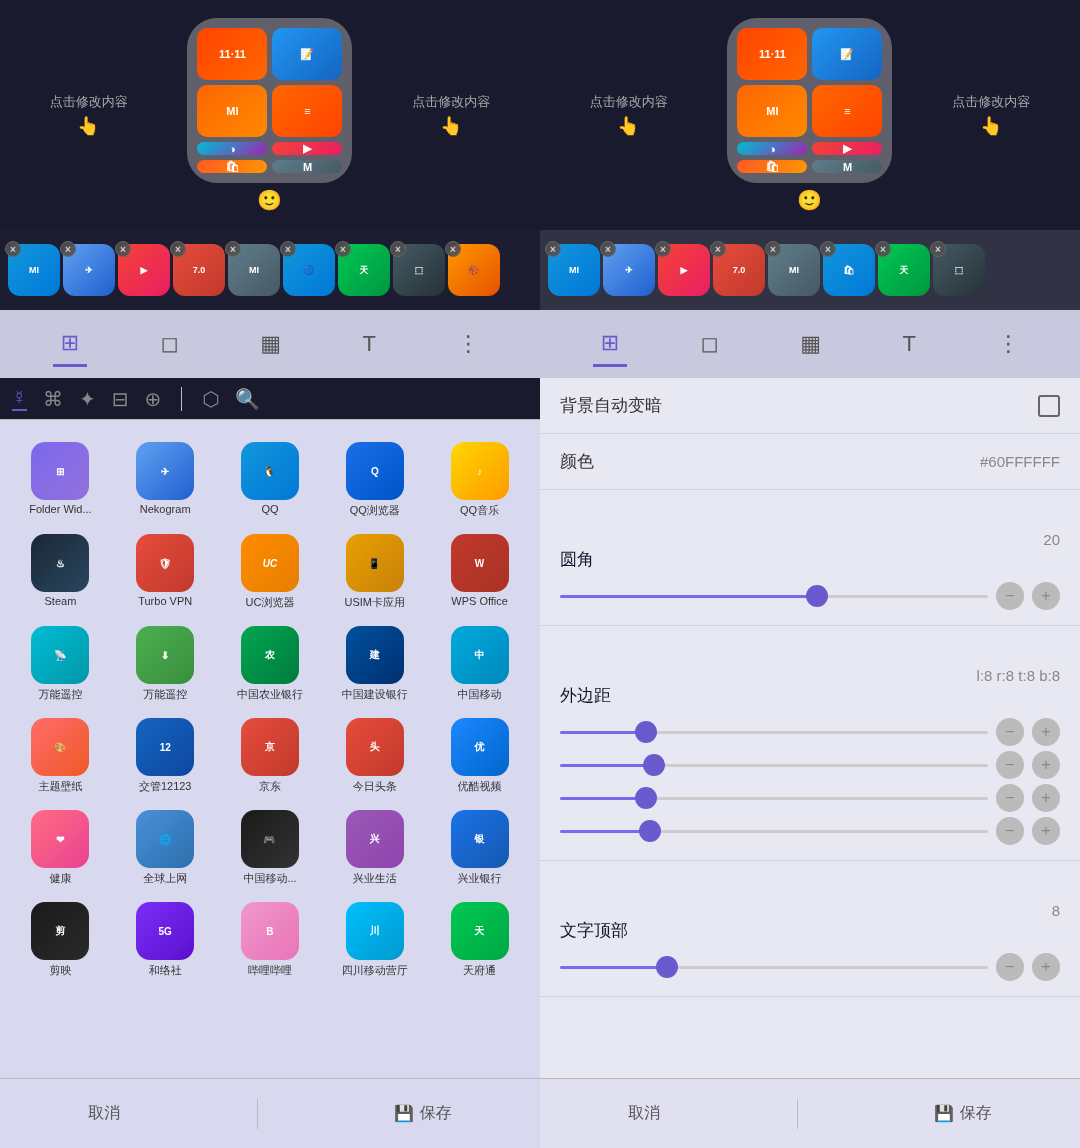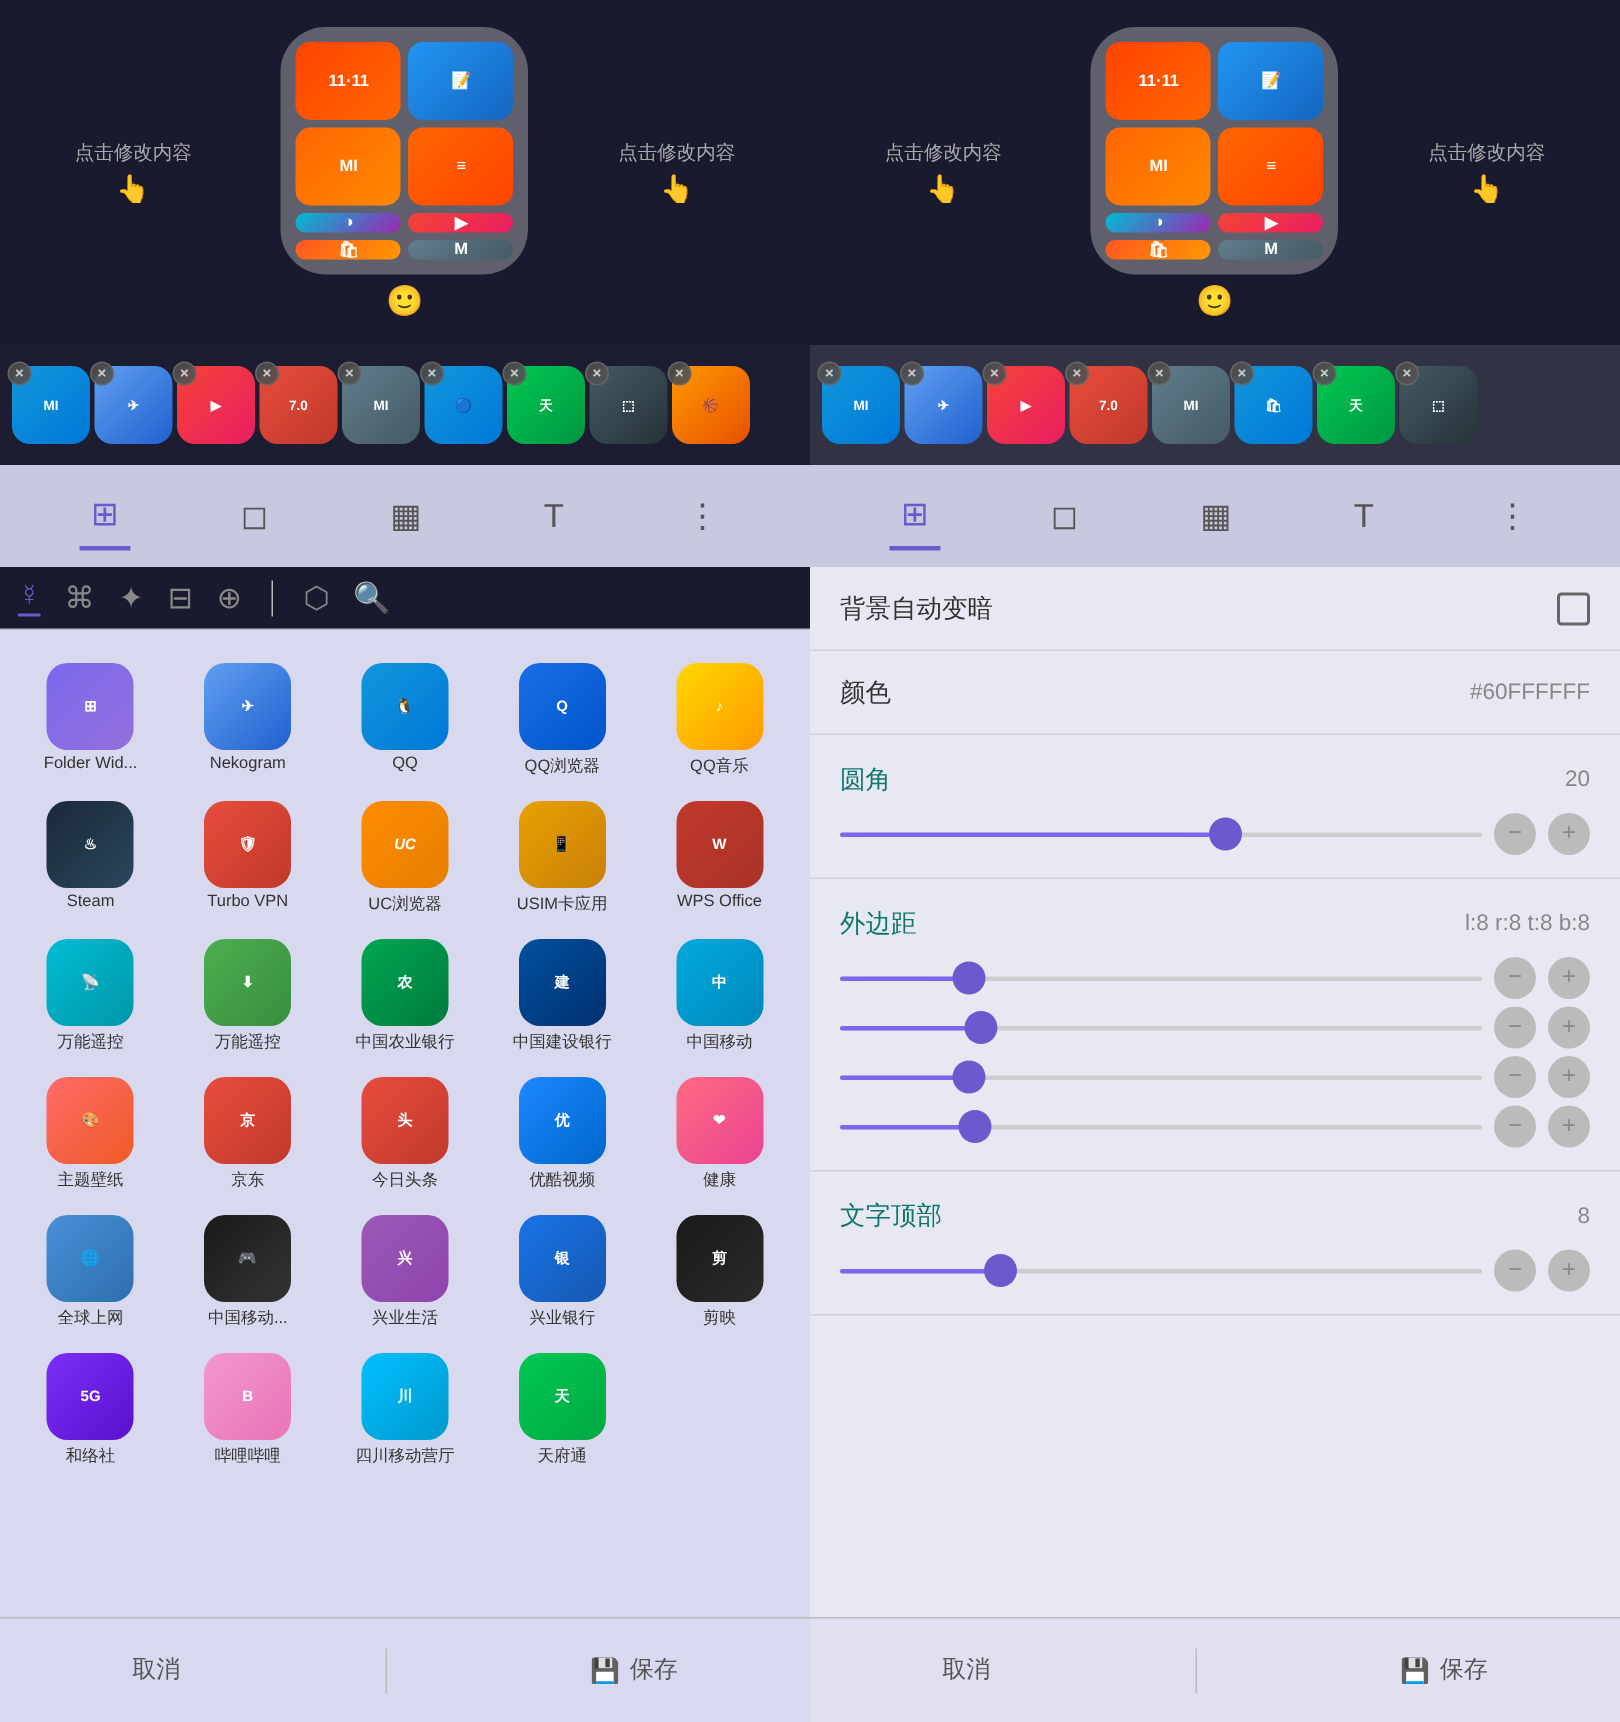--- a/index.html
+++ b/index.html
@@ -341,22 +341,23 @@
 
     .slider-title-row {
       display: flex;
       justify-content: space-between;
       align-items: center;
       padding: 12px 0 6px;
     }
 
     .slider-title {
       font-size: 17px;
-      color: #0f766e;
+      color: #0f172a;
       font-weight: 500;
+      margin-top: 40px;
     }
 
     .slider-num {
       font-size: 15px;
       color: #888;
     }
 
     .slider-row {
       display: flex;
       align-items: center;
@@ -567,20 +568,24 @@
         </div>
         <div class="app-cell">
           <div class="app-icon ic-mobile">中</div>
           <span class="app-label">中国移动</span>
         </div>
         <div class="app-cell">
           <div class="app-icon ic-theme">🎨</div>
           <span class="app-label">主题壁纸</span>
         </div>
         <div class="app-cell">
+          <div class="app-icon ic-12123">12</div>
+          <span class="app-label">交管12123</span>
+        </div>
+        <div class="app-cell">
           <div class="app-icon ic-jd">京</div>
           <span class="app-label">京东</span>
         </div>
         <div class="app-cell">
           <div class="app-icon ic-toutiao">头</div>
           <span class="app-label">今日头条</span>
         </div>
         <div class="app-cell">
           <div class="app-icon ic-youku">优</div>
           <span class="app-label">优酷视频</span>

